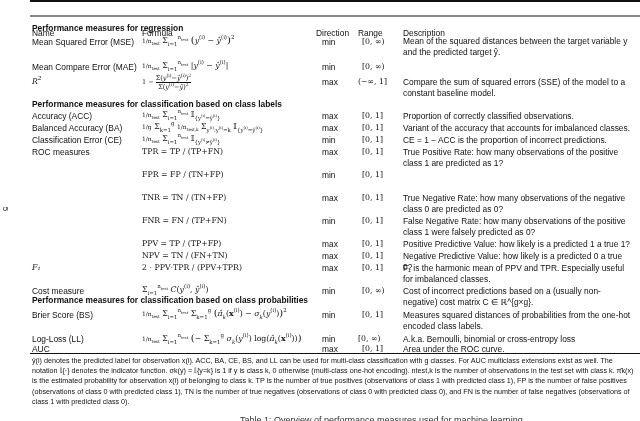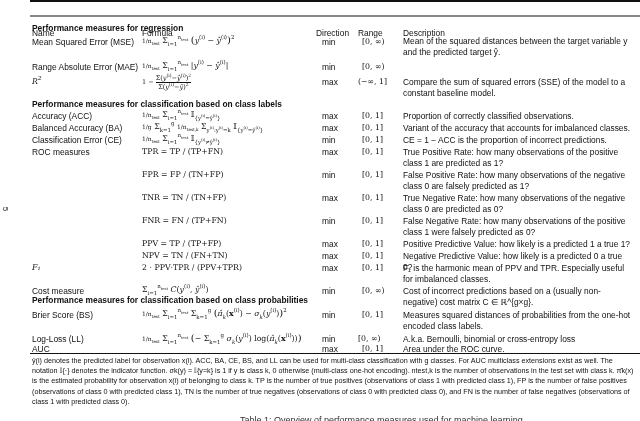--- a/index.html
+++ b/index.html
@@ -37,21 +37,21 @@
   <div class="rule-mid"></div>
 
   <div class="cell sec" style="left:32px;top:23px">Performance measures for regression</div>
 
   <div class="cell" style="left:32px;top:37px">Mean Squared Error (MSE)</div>
   <div class="cell mathr" style="left:142px;top:35px"><span style="font-size:6px">1/n<sub>test</sub></span> Σ<sub>i=1</sub><sup>n<sub>test</sub></sup> <span style="font-size:10px">(</span><i>y</i><sup>(i)</sup> − <i>ŷ</i><sup>(i)</sup><span style="font-size:10px">)</span><sup>2</sup></div>
   <div class="cell" style="left:322px;top:37px">min</div>
   <div class="cell mathr" style="left:362px;top:37px">[0, ∞)</div>
   <div class="desc" style="top:36px">Mean of the squared distances between the target variable y and the predicted target ŷ.</div>
 
-  <div class="cell" style="left:32px;top:62px">Range Absolute Error (MAE)</div>
+  <div class="cell" style="left:32px;top:62px">Mean Compare Error (MAE)</div>
   <div class="cell mathr" style="left:142px;top:61px"><span style="font-size:6px">1/n<sub>test</sub></span> Σ<sub>i=1</sub><sup>n<sub>test</sub></sup> |<i>y</i><sup>(i)</sup> − <i>ŷ</i><sup>(i)</sup>|</div>
   <div class="cell" style="left:322px;top:62px">min</div>
   <div class="cell mathr" style="left:362px;top:62px">[0, ∞)</div>
 
   <div class="cell math" style="left:32px;top:77px">R<sup>2</sup></div>
   <div class="cell mathr" style="left:142px;top:74px;font-size:6.5px;line-height:8px">1 − <span style="display:inline-block;vertical-align:middle;text-align:center"><span style="display:block;border-bottom:0.6px solid #111">Σ(<i>y</i><sup>(i)</sup>−<i>ŷ</i><sup>(i)</sup>)<sup>2</sup></span><span style="display:block">Σ(<i>y</i><sup>(i)</sup>−<i>ȳ</i>)<sup>2</sup></span></span></div>
   <div class="cell" style="left:322px;top:77px">max</div>
   <div class="cell mathr" style="left:358px;top:77px">(−∞, 1]</div>
   <div class="desc" style="top:77px">Compare the sum of squared errors (SSE) of the model to a constant baseline model.</div>
 
@@ -77,21 +77,20 @@
 
   <div class="cell" style="left:32px;top:147px">ROC measures</div>
   <div class="cell mathr" style="left:142px;top:147px">TPR = TP / (TP+FN)</div>
   <div class="cell" style="left:322px;top:147px">max</div>
   <div class="cell mathr" style="left:362px;top:147px">[0, 1]</div>
   <div class="desc" style="top:147px">True Positive Rate: how many observations of the positive class 1 are predicted as 1?</div>
 
   <div class="cell mathr" style="left:142px;top:170px">FPR = FP / (TN+FP)</div>
   <div class="cell" style="left:322px;top:170px">min</div>
   <div class="cell mathr" style="left:362px;top:170px">[0, 1]</div>
-  <div class="desc" style="top:170px">False Positive Rate: how many observations of the negative class 0 are falsely predicted as 1?</div>
 
   <div class="cell mathr" style="left:142px;top:193px">TNR = TN / (TN+FP)</div>
   <div class="cell" style="left:322px;top:193px">max</div>
   <div class="cell mathr" style="left:362px;top:193px">[0, 1]</div>
   <div class="desc" style="top:193px">True Negative Rate: how many observations of the negative class 0 are predicted as 0?</div>
 
   <div class="cell mathr" style="left:142px;top:216px">FNR = FN / (TP+FN)</div>
   <div class="cell" style="left:322px;top:216px">min</div>
   <div class="cell mathr" style="left:362px;top:216px">[0, 1]</div>
   <div class="desc" style="top:216px">False Negative Rate: how many observations of the positive class 1 were falsely predicted as 0?</div>

